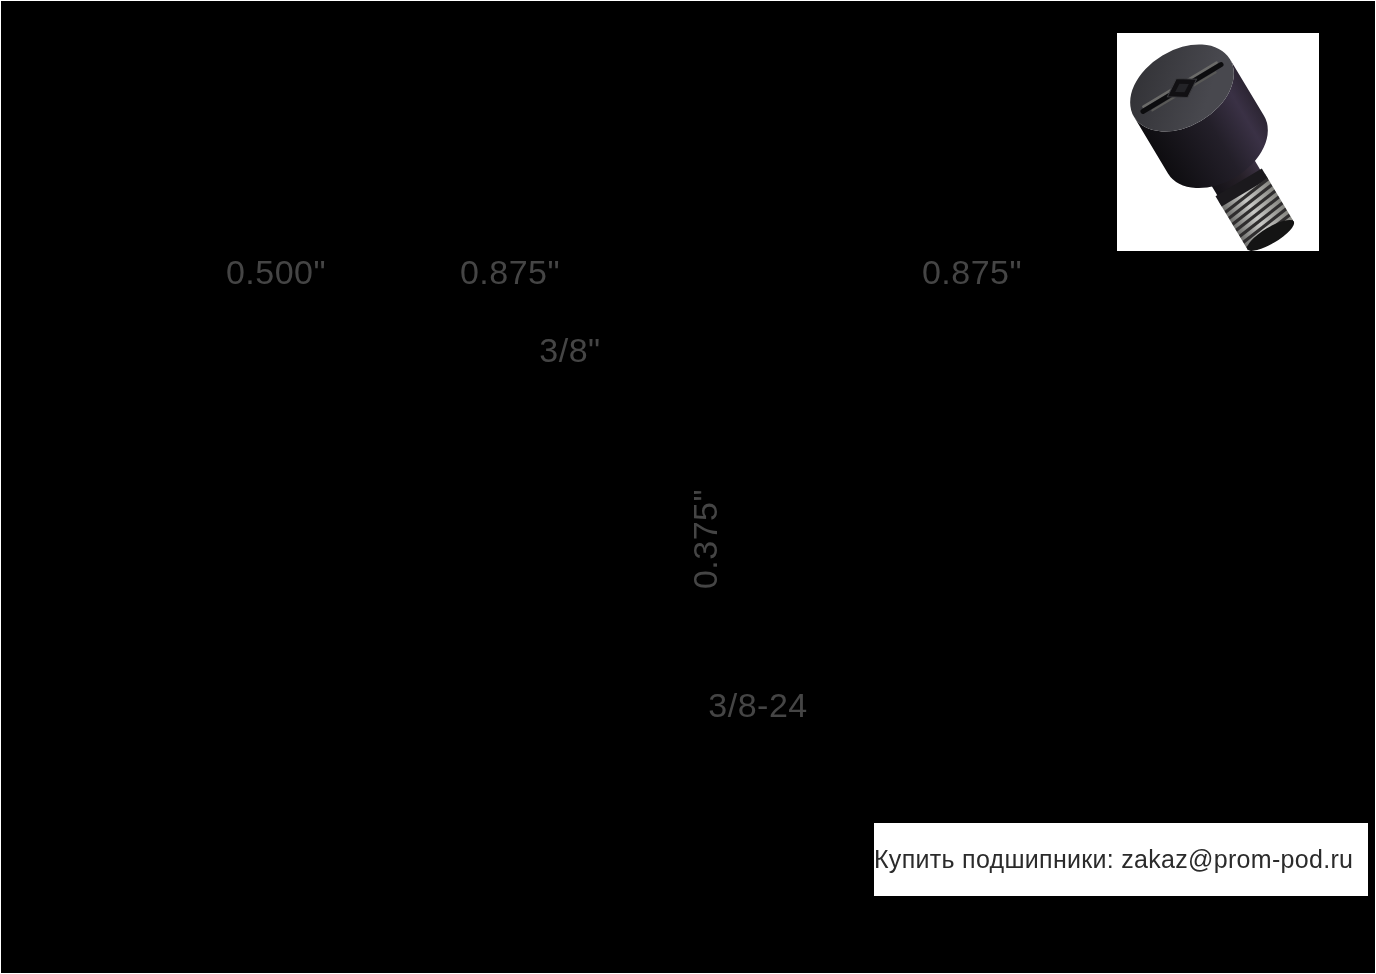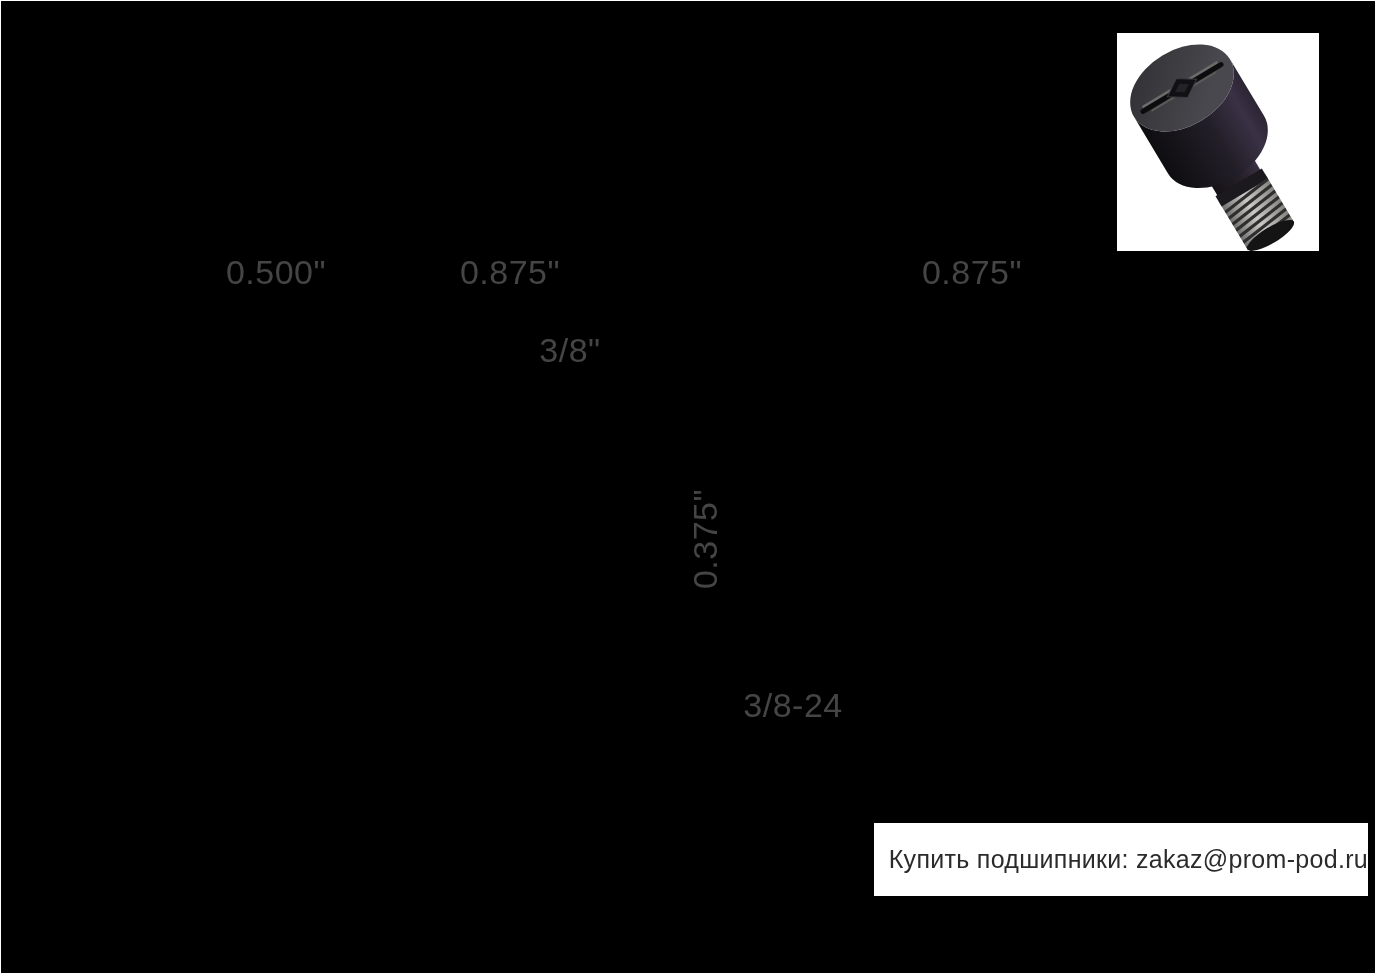--- a/index.html
+++ b/index.html
@@ -29,21 +29,21 @@
     user-select: none;
   }
   .dim.vertical {
     transform: translate(-50%, -50%) rotate(-90deg);
   }
   .dim-roller-width   { left: 275px;  top: 271px; }
   .dim-roller-diam    { left: 509px;  top: 271px; }
   .dim-stud-length    { left: 971px;  top: 271px; }
   .dim-hex            { left: 569px;  top: 349px; }
   .dim-stud-diam      { left: 704px;  top: 538px; }
-  .dim-thread         { left: 792px;  top: 704px; }
+  .dim-thread         { left: 757px;  top: 704px; }
 
   
   .photo-box {
     position: absolute;
     left: 1116px;
     top: 32px;
     width: 202px;
     height: 218px;
     background: #ffffff;
   }
@@ -52,21 +52,21 @@
   
   .banner {
     position: absolute;
     left: 873px;
     top: 822px;
     width: 494px;
     height: 73px;
     background: #ffffff;
     display: flex;
     align-items: center;
-    justify-content: flex-end;
+    justify-content: flex-start;
     font-size: 25px;
     letter-spacing: 0.3px;
     color: #2b2b2b;
     white-space: nowrap;
   }
 </style>
 </head>
 <body>
 
 <div class="stage">

